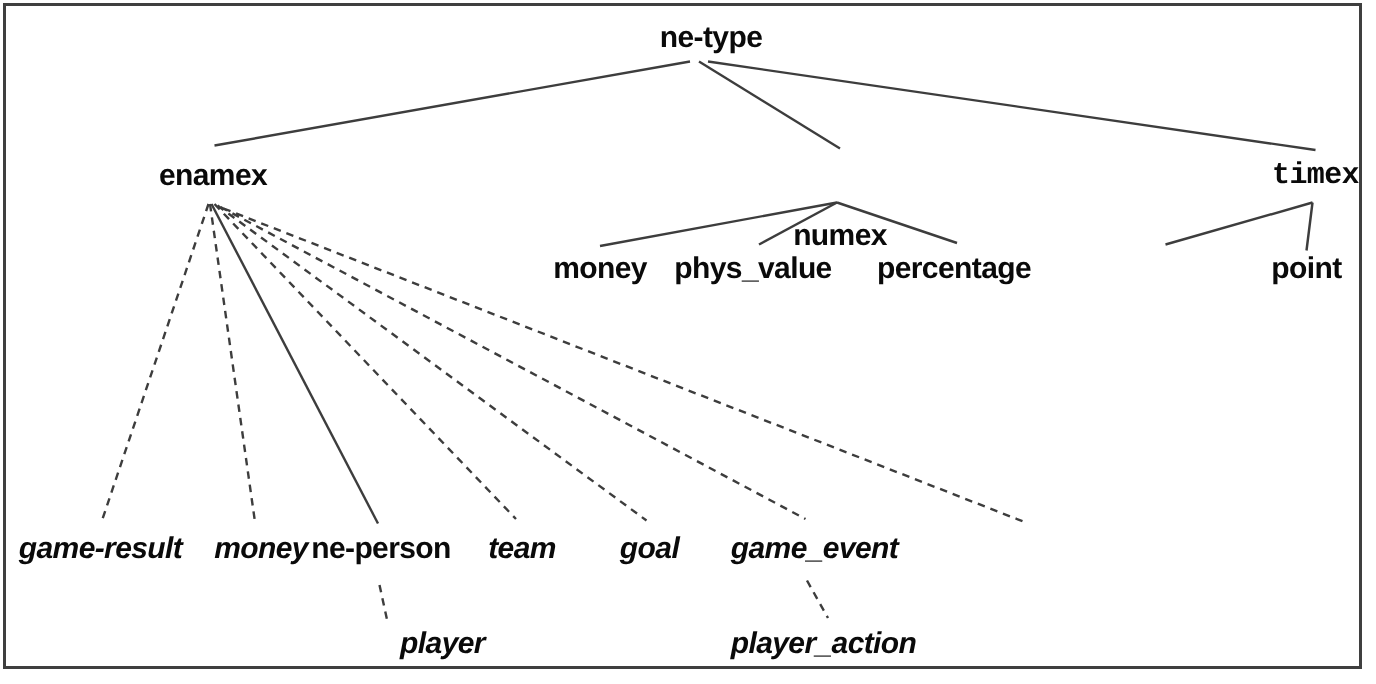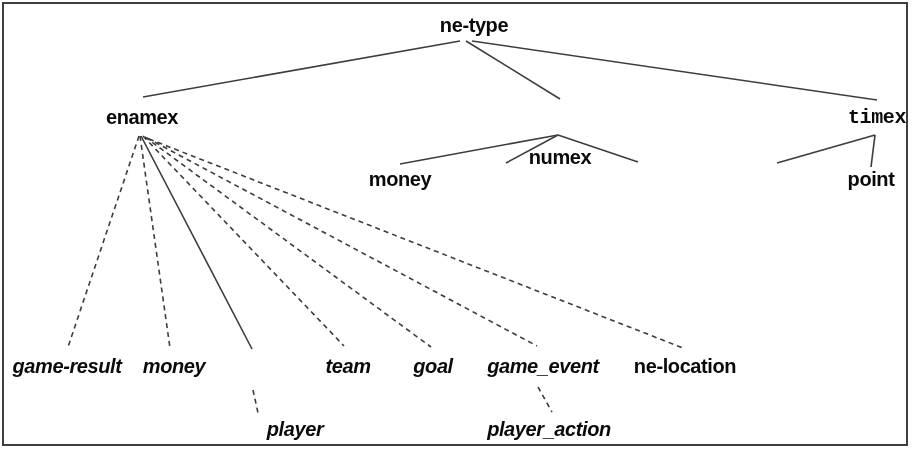--- a/index.html
+++ b/index.html
@@ -74,25 +74,27 @@
     </g>
   </svg>
 
   <div class="node" style="left:474px; top:14px;">ne-type</div>
 
   <div class="node" style="left:142px; top:106px;">enamex</div>
   <div class="node" style="left:560px; top:106px;margin-top:40px;">numex</div>
   <div class="node" style="left:877px; top:106px;font-family:Liberation Mono, monospace;">timex</div>
 
   <div class="node" style="left:400px; top:168px;">money</div>
+  <div class="node" style="left:502px; top:168px;">phys_value</div>
+  <div class="node" style="left:636px; top:168px;">percentage</div>
   <div class="node" style="left:871px; top:168px;">point</div>
 
   <div class="node italic" style="left:67px;  top:355px;">game-result</div>
   <div class="node italic" style="left:174px; top:355px;">money</div>
+  <div class="node" style="left:254px; top:355px;">ne-person</div>
   <div class="node italic" style="left:348px; top:355px;">team</div>
   <div class="node italic" style="left:433px; top:355px;text-align:right;">goal</div>
   <div class="node italic" style="left:543px; top:355px;">game_event</div>
-  <div class="node" style="left:685px; top:355px;">ne-location</div>
 
   <div class="node italic" style="left:259px; top:418px;margin-left:36px;">player</div>
   <div class="node italic" style="left:549px; top:418px;">player_action</div>
 
 </div>
 
 </body></html>

